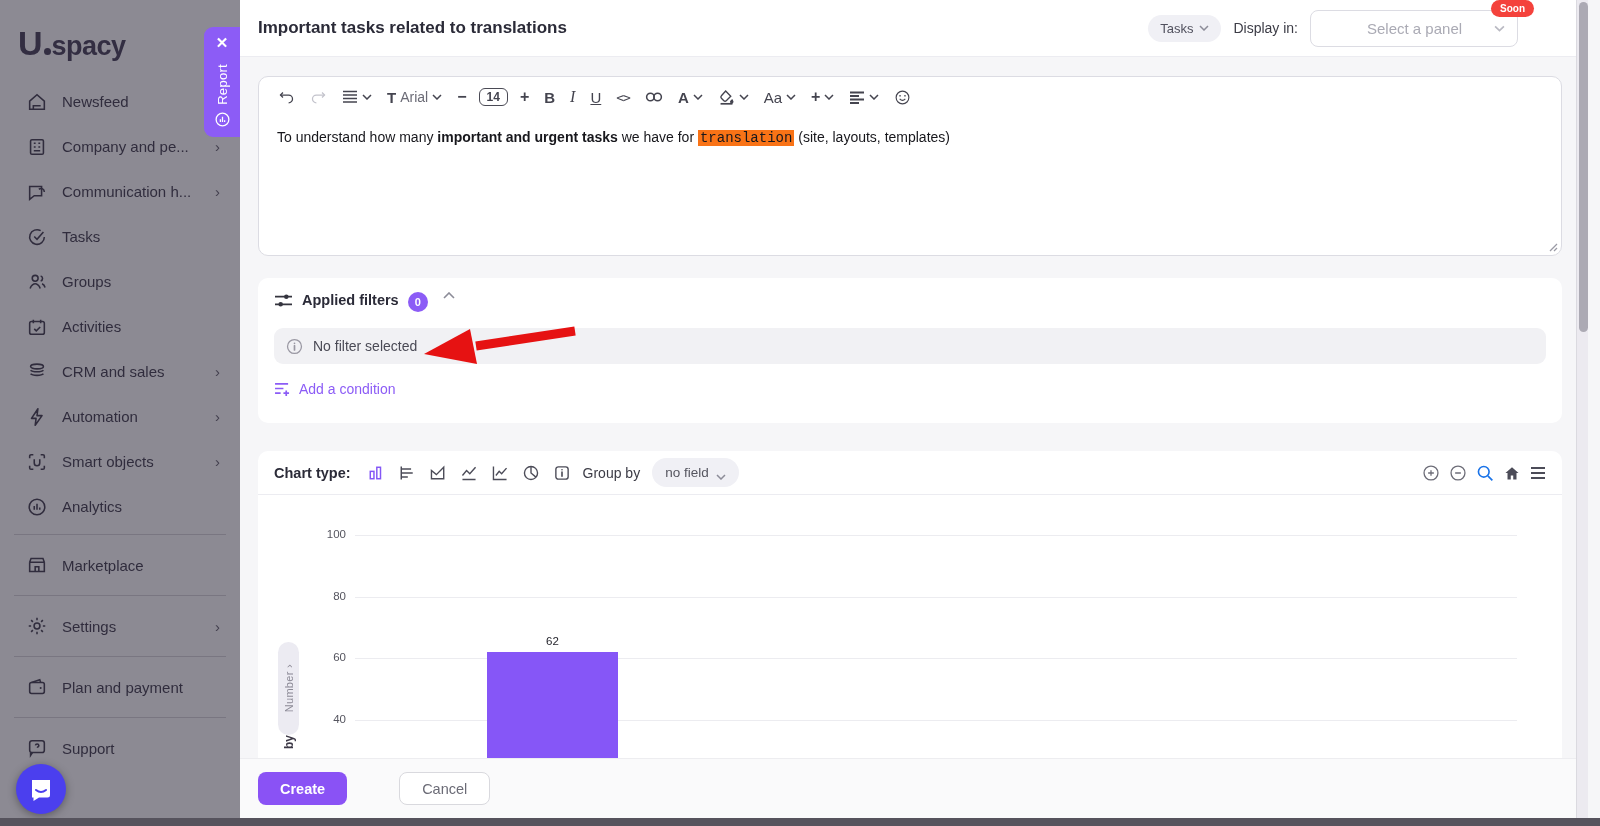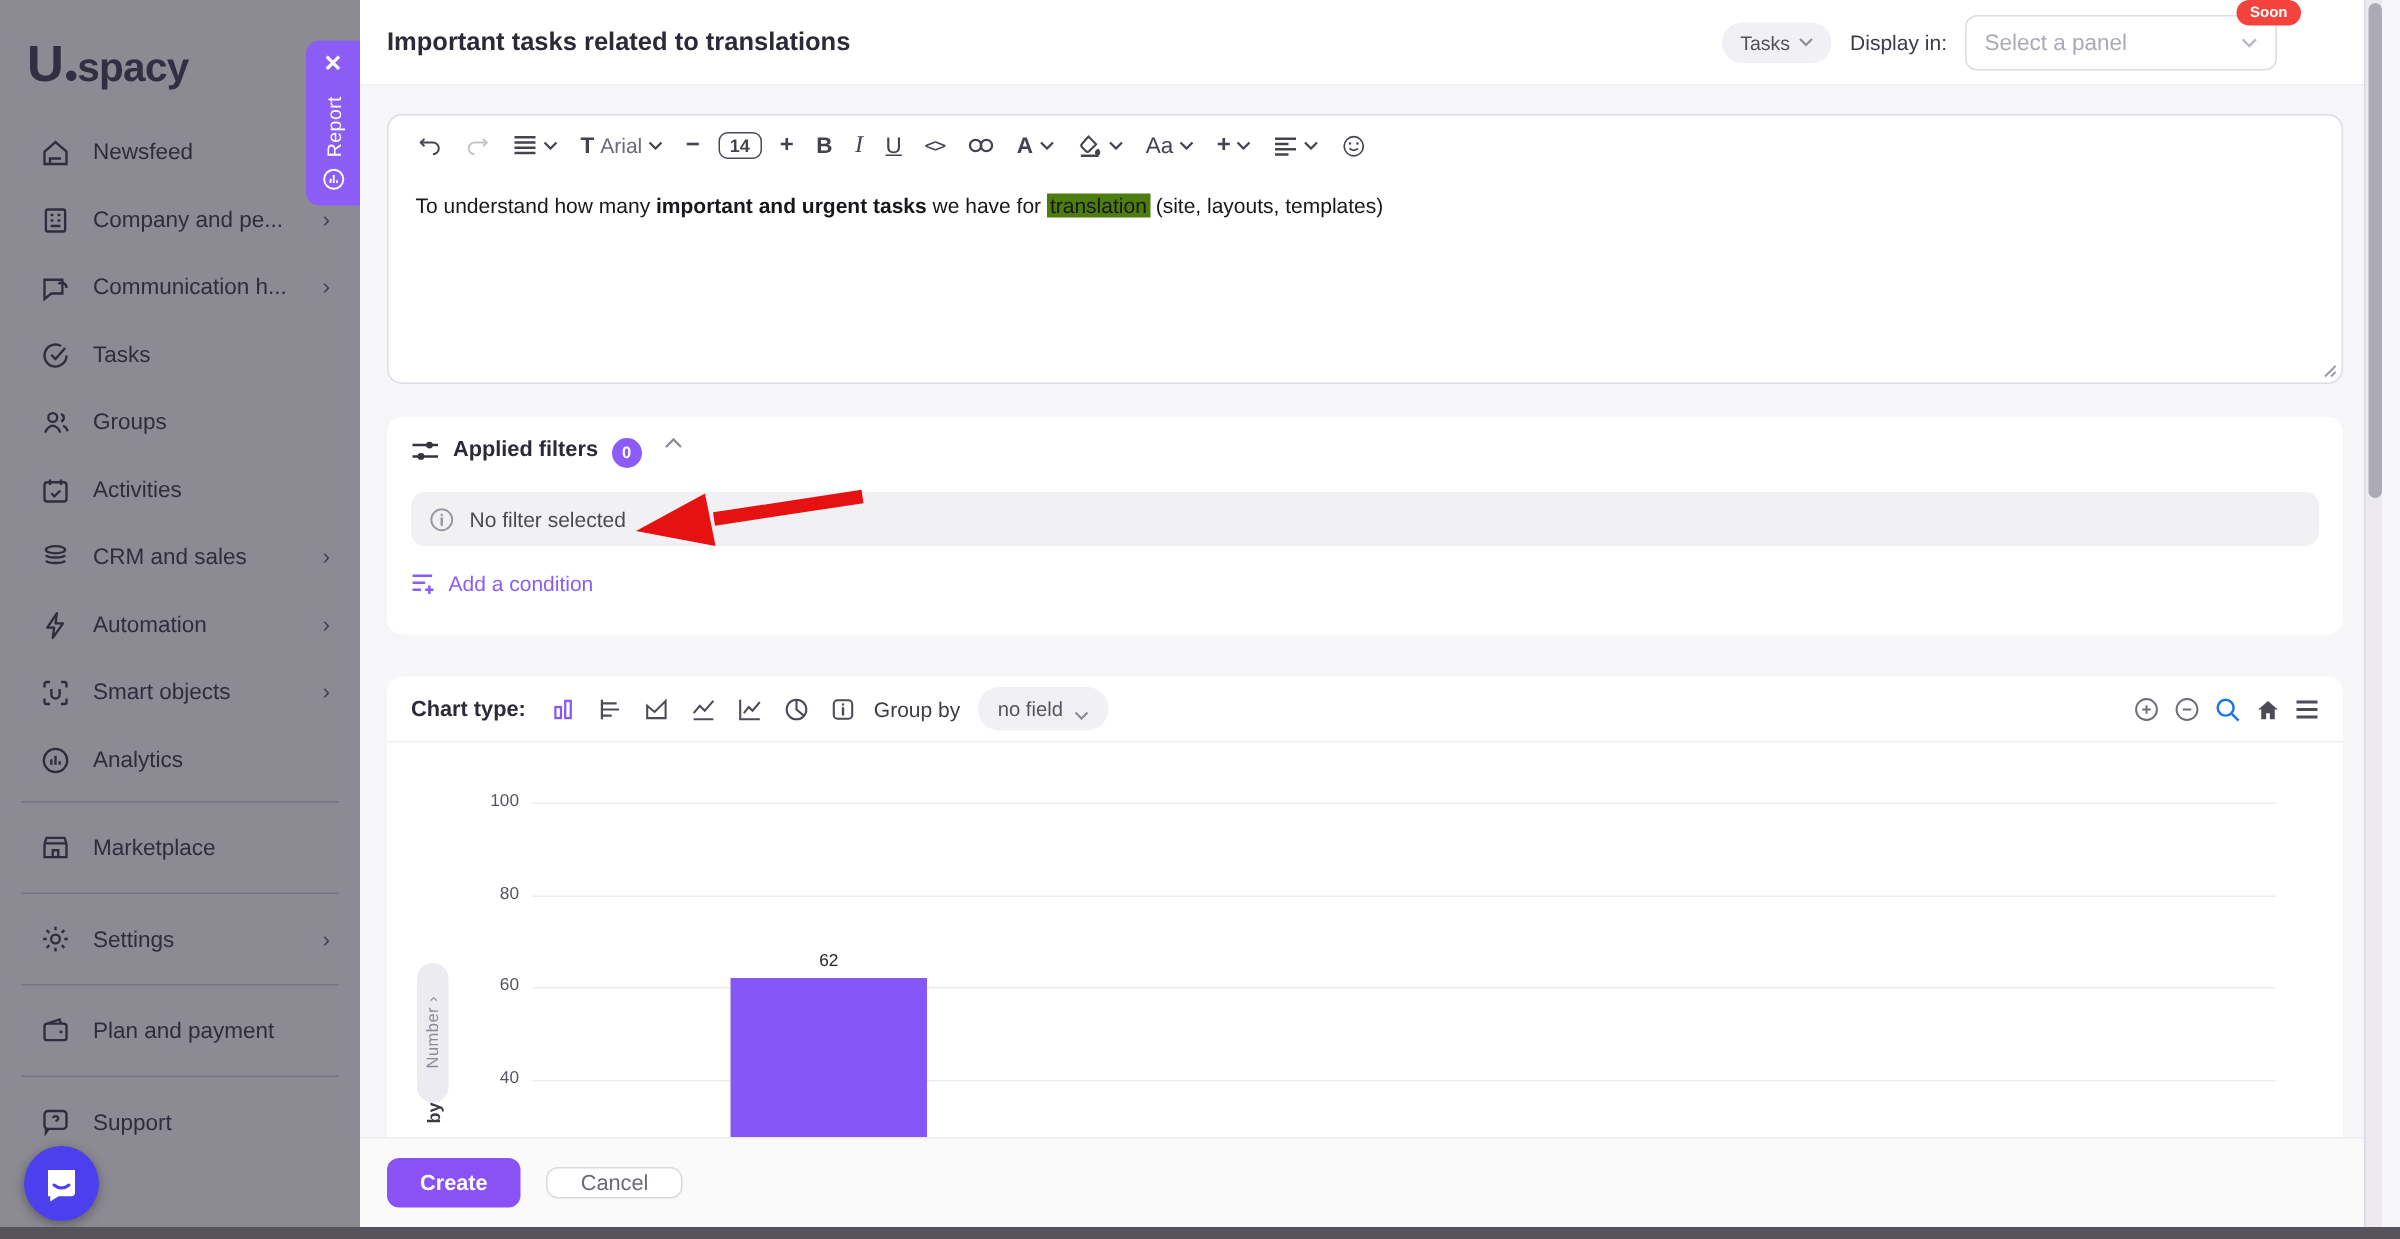--- a/index.html
+++ b/index.html
@@ -63,21 +63,21 @@
   .header-right { margin-left:auto; display:flex; align-items:center; gap:12px; }
   .chip {
     background:#F0F0F5; border-radius:14px; padding:6px 12px; font-size:13px; color:#51515e;
     display:flex; align-items:center; gap:6px; cursor:pointer;
   }
   .display-label { font-size:14px; color:#3c3c46; }
   .panel-select {
     position:relative; width:208px; height:37px; border:1px solid #dcdce3; border-radius:8px;
     background:#fff; display:flex; align-items:center; padding:0 12px; cursor:pointer;
   }
-  .panel-select .ph { color:#aaaab4; font-size:15px; flex:1; }
+  .panel-select .ph { color:#aaaab4; font-size:15px; flex:1;margin-left:44px; }
   .soon-badge {
     position:absolute; top:-11px; right:-17px; background:#F4423C; color:#fff;
     font-size:10px; font-weight:700; padding:3px 9px; border-radius:10px;
   }
 
   .panel-body { position:relative; height:761px; overflow:hidden; padding:19px 26px 0 18px; }
   .card { background:#fff; border-radius:10px; }
 
   
   .editor-card { position:relative; height:180px; border:1px solid #dcdce3; margin-bottom:22px; }
@@ -88,21 +88,21 @@
   .tb-bold { font-weight:800; font-size:15px; }
   .tb-italic { font-family:"Liberation Serif", serif; font-style:italic; font-size:16px; }
   .tb-under { text-decoration:underline; font-size:15px; }
   .tb-code { font-family:"DejaVu Sans Mono", monospace; font-size:13px; letter-spacing:-1px; }
   .font-name { color:#6b6b76; font-size:14px; }
   .size-box { border:1.5px solid #4a4a55; border-radius:6px; padding:1px 7px; font-size:12px; font-weight:600; }
   .minus-plus { font-size:16px; font-weight:600; }
   .colorA { font-size:15px; font-weight:700; }
   .editor-content { padding:10px 18px; font-size:14px; color:#17171c; line-height:1.45; }
   .editor-content b { font-weight:700; }
-  .hl-green { background:#4d7c0f; padding:0 2px; }
+  .hl-green { background:#f97316; padding:0 2px;font-family:Liberation Mono, monospace; }
   .resize-handle { position:absolute; right:3px; bottom:3px; }
 
   
   .filters-card { position:relative; height:145px; margin-bottom:28px; padding:14px 16px; }
   .filters-head { display:flex; align-items:flex-start; gap:9px; }
   .filters-title { font-size:14.5px; font-weight:700; color:#2b2b38; }
   .count-badge {
     width:20px; height:20px; border-radius:50%; background:#8C5CF6; color:#fff;
     font-size:11px; font-weight:700; display:flex; align-items:center; justify-content:center;
   }
@@ -153,22 +153,22 @@
   
   .panel-footer {
     position:absolute; left:0; bottom:0; width:100%; height:60px; background:#fafafb;
     border-top:1px solid #ededf0; display:flex; align-items:center; gap:17px; padding:0 18px;
   }
   .btn-create {
     background:#8A52F5; color:#fff; border:none; border-radius:8px; height:33px; padding:0 22px;
     font-size:14.5px; font-weight:600; cursor:pointer; font-family:inherit;
   }
   .btn-cancel {
-    background:#fff; color:#6b6b76; border:1px solid #d9d9de; border-radius:8px; height:21px; padding:0 22px;
-    font-size:14.5px; cursor:pointer; font-family:inherit;
+    background:#fff; color:#6b6b76; border:1px solid #d9d9de; border-radius:8px; height:33px; padding:0 22px;
+    font-size:14.5px; cursor:pointer; font-family:inherit;margin-left:35px;
   }
 
   
   .scrollbar { position:absolute; right:0; top:0; width:12px; height:818px; background:#ECEAF0; border-left:1px solid #dbdae0; z-index:6; }
   .scroll-thumb { position:absolute; left:1.5px; top:2px; width:9px; height:330px; border-radius:5px; background:#ACAAB4; }
   .bottom-strip { position:absolute; left:0; top:818px; width:1600px; height:8px; background:#56535D; z-index:9; }
 </style>
 </head>
 <body>
 

